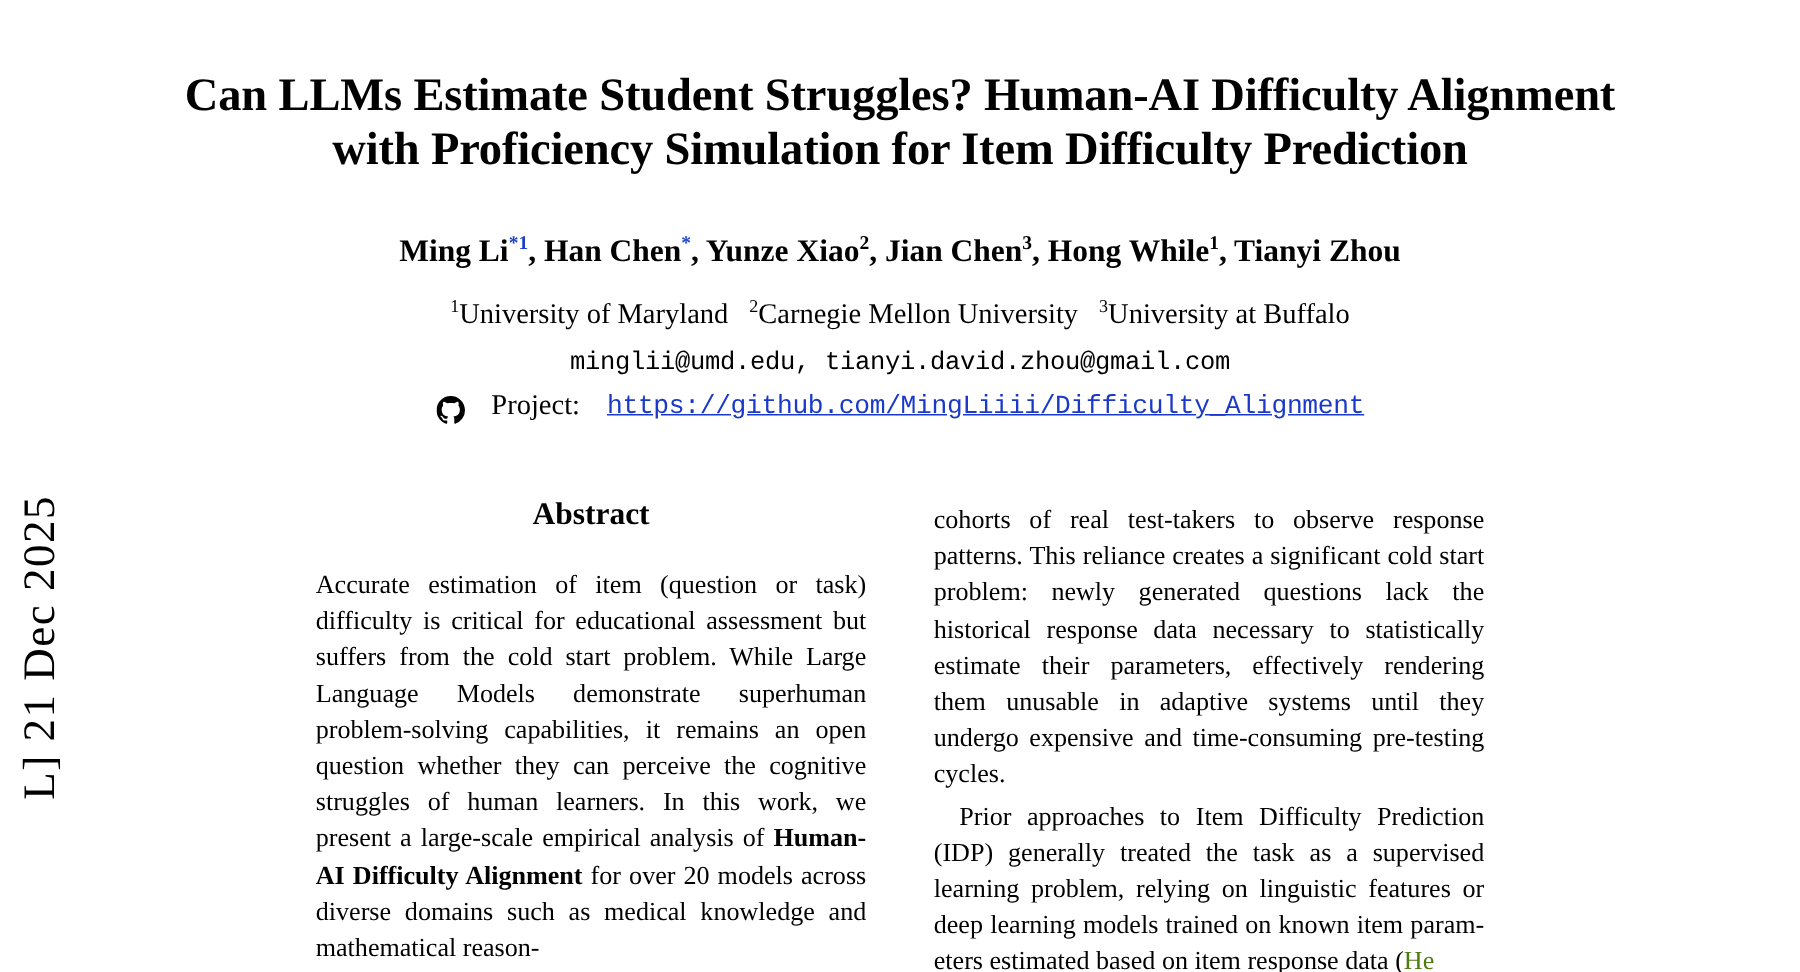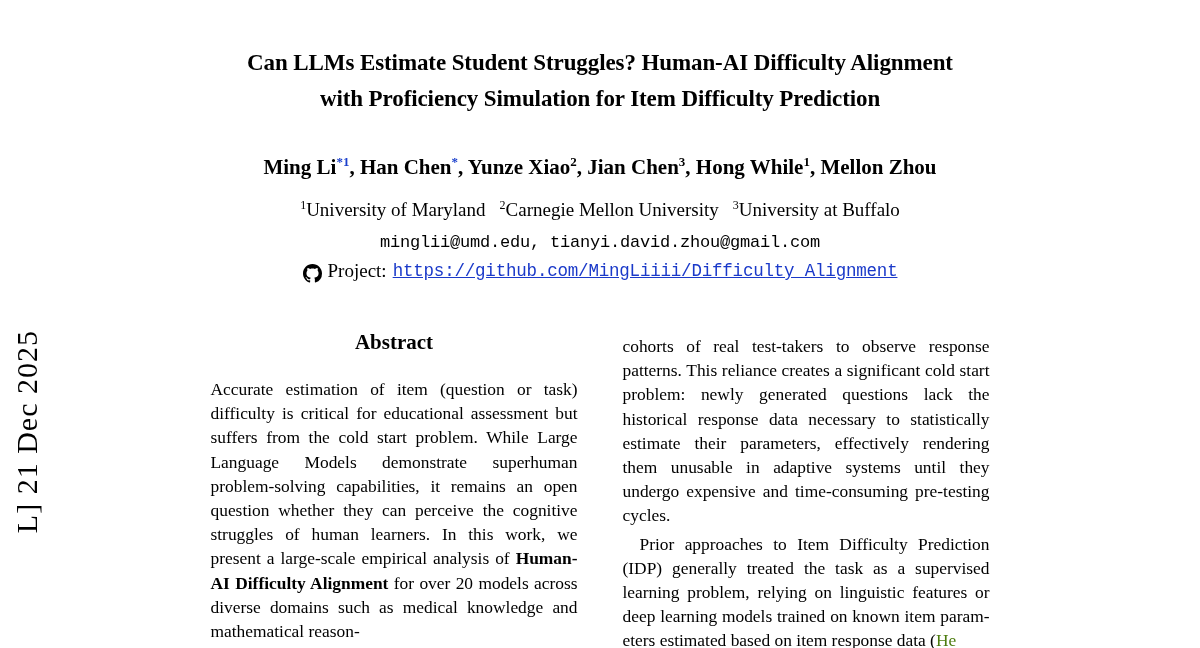--- a/index.html
+++ b/index.html
@@ -34,21 +34,21 @@
     position: absolute;
     left: 0;
     top: 0;
     width: 1200px;
     height: 648px;
   }
 
   .title {
     text-align: center;
     font-weight: bold;
-    font-size: 23px;
+    font-size: 31px;
     line-height: 36px;
     margin: 45px auto 0 auto;
     width: 960px;
     letter-spacing: -0.1px;
   }
 
   .authors {
     text-align: center;
     font-size: 21px;
     font-weight: bold;
@@ -89,21 +89,21 @@
     letter-spacing: -0.2px;
   }
 
   .project-line {
     text-align: center;
     font-size: 19px;
     margin-top: 8px;
     display: flex;
     justify-content: center;
     align-items: center;
-    gap: 6px;
+    gap: 18px;
   }
   .gh-icon {
     display: inline-block;
     width: 19px;
     height: 19px;
     position: relative;
     top: 2px;
   }
   .project-label {
     font-size: 19px;
@@ -167,21 +167,21 @@
     <span>Can LLMs Estimate Student Struggles? Human-AI Difficulty Alignment</span><br>
     <span>with Proficiency Simulation for Item Difficulty Prediction</span>
   </div>
 
   <div class="authors">
     <span>Ming Li</span><sup class="star">*1</sup>,
     <span>Han Chen</span><sup class="star">*</sup>,
     <span>Yunze Xiao</span><sup>2</sup>,
     <span>Jian Chen</span><sup>3</sup>,
     <span>Hong While</span><sup>1</sup>,
-    <span>Mellon Zhou</span>
+    <span>Tianyi Zhou</span>
   </div>
 
   <div class="affiliations">
     <sup>1</sup><span>University of Maryland</span><span class="aff-gap"></span><sup>2</sup><span>Carnegie Mellon University</span><span class="aff-gap"></span><sup>3</sup><span>University at Buffalo</span>
   </div>
 
   <div class="emails">minglii@umd.edu, tianyi.david.zhou@gmail.com</div>
 
   <div class="project-line">
     <span class="gh-icon">

